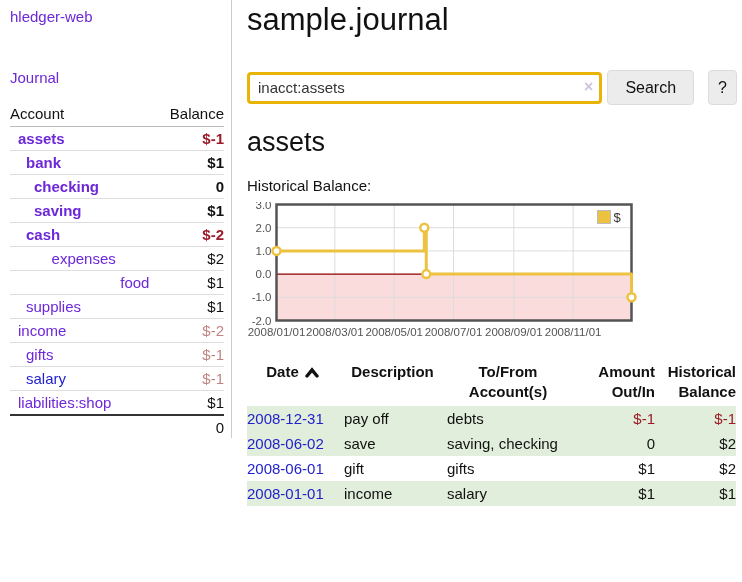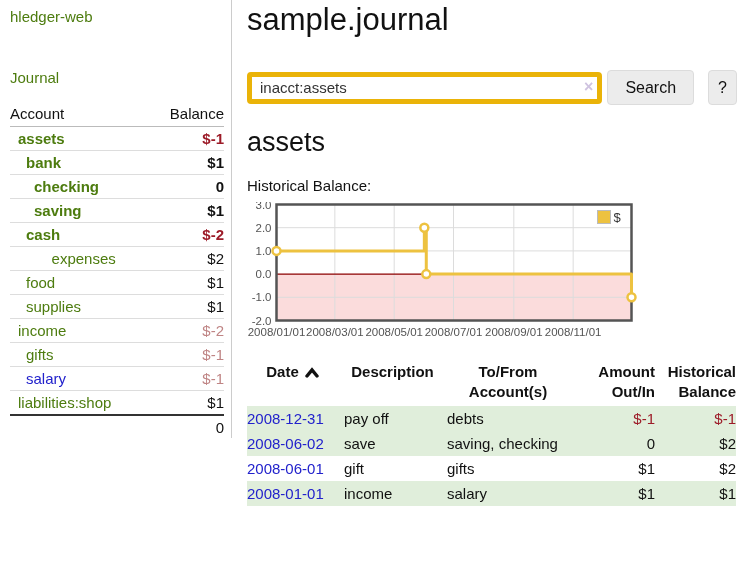--- a/index.html
+++ b/index.html
@@ -1,21 +1,21 @@
 <!DOCTYPE html>
 <html><head>
 <meta charset="utf-8">
 <style>
   html,body{margin:0;padding:0;}
   body{
     width:742px;height:582px;overflow:hidden;background:#fff;color:#111;
     font-family:"Liberation Sans",sans-serif;font-size:15px;display:flex;
   }
   a{text-decoration:none;}
-  .purple{color:#4d7c0f;}
+  .purple{color:#6d28d9;}
   .blue{color:#2222cc;}
 
   
   .sidebar{
     width:232px;min-width:232px;box-sizing:border-box;height:438px;
     border-right:1px solid #ccc;padding:8px 8px 0 10px;
   }
   .brand{display:block;font-size:15px;}
   .nav-journal{display:block;margin-top:44px;font-size:15px;}
   table.acct{border-collapse:collapse;width:214px;margin-top:17px;}
@@ -28,21 +28,21 @@
   .amt-neg{color:#9c1b28;}
   .amt-neg-faded{color:#bf8484;}
   table.acct tr.total td{border-top:2px solid #333;}
 
   
   .main{flex:1;box-sizing:border-box;padding:0 5px 0 15px;}
   h1.page-title{font-size:31px;font-weight:400;margin:2px 0 0 0;line-height:36px;}
   .search-row{display:flex;align-items:center;margin-top:32px;}
   .search-wrap{position:relative;flex:1;}
   .search-input{
-    width:100%;box-sizing:border-box;height:32px;border:5px solid #eab308;border-radius:4px;
+    width:100%;box-sizing:border-box;height:32px;border:3px solid #eab308;border-radius:4px;
     padding:0 10px 0 8px;font-size:15px;color:#333;font-family:"Liberation Sans",sans-serif;
   }
   .clear-x{
     position:absolute;right:9px;top:7px;color:#cfc3e0;font-weight:bold;font-size:16px;
     line-height:16px;cursor:pointer;
   }
   .btn{
     height:35px;background:#ececec;border:1px solid #dcdcdc;border-radius:4px;
     font-size:16px;color:#111;font-family:"Liberation Sans",sans-serif;padding:0 17px;margin-left:5px;cursor:pointer;
   }
@@ -108,21 +108,21 @@
     <td class="name" style="padding-left: 16px;"><a href="#" class="purple">cash</a></td>
     <td class="bal amt-neg">$-2</td>
   </tr>
 
   <tr>
     <td class="name" style="padding-left: 8px; text-align: center;"><a href="#" class="purple">expenses</a></td>
     <td class="bal">$2</td>
   </tr>
 
   <tr>
-    <td class="name" style="padding-left: 16px;"><a href="#" class="purple">food</a></td>
+    <td class="name" style="padding-left: 16px; text-align: right;"><a href="#" class="purple">food</a></td>
     <td class="bal">$1</td>
   </tr>
 
   <tr>
     <td class="name" style="padding-left: 16px;"><a href="#" class="purple">supplies</a></td>
     <td class="bal">$1</td>
   </tr>
 
   <tr>
     <td class="name" style="padding-left: 8px;"><a href="#" class="purple">income</a></td>

